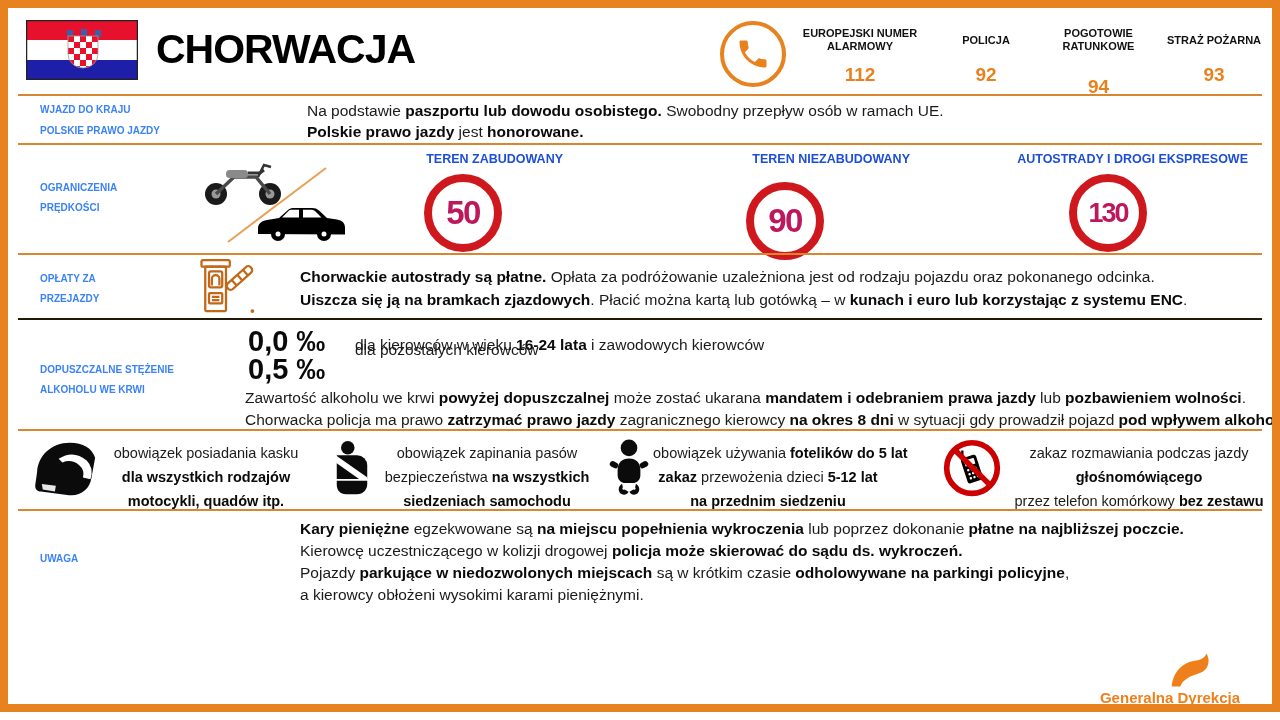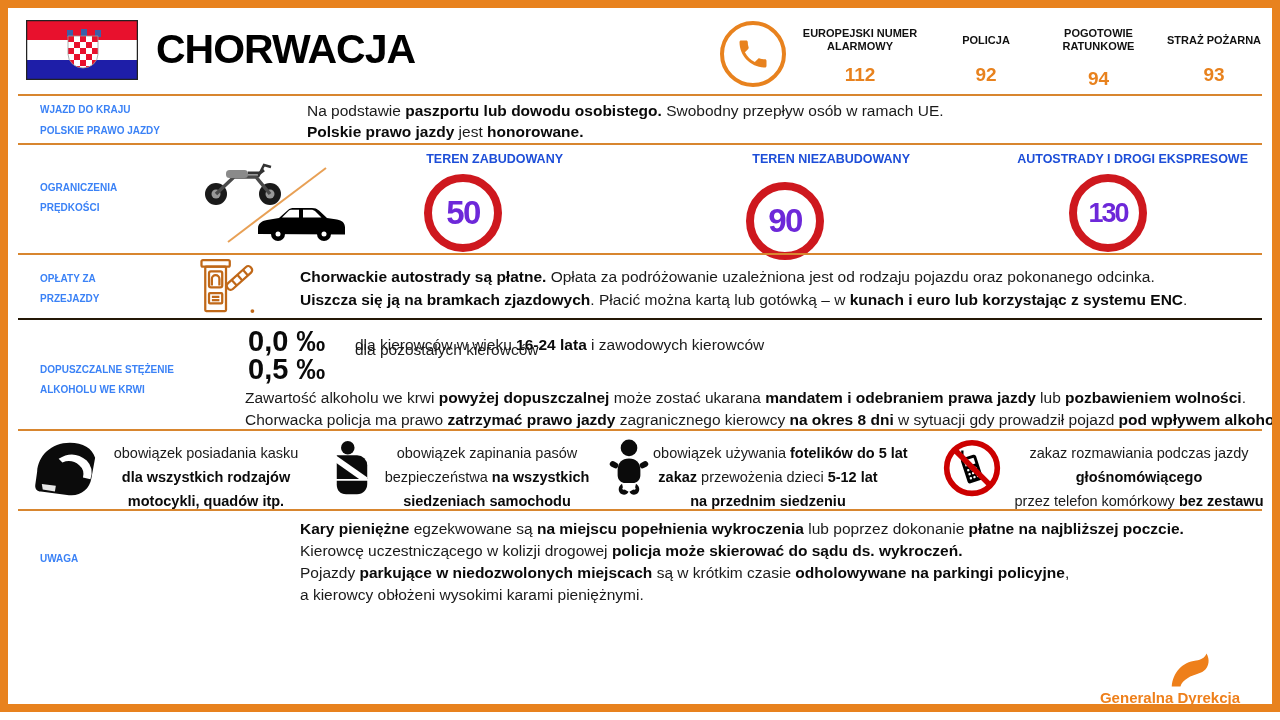--- a/index.html
+++ b/index.html
@@ -9,21 +9,21 @@
   .divider{position:absolute;left:10px;right:10px;height:2px;background:#D8862F;}
   .divider.dark{background:#241807;}
   .title{font-size:41px;font-weight:700;letter-spacing:-1px;color:#000;}
   .em-label{font-size:11px;font-weight:700;line-height:13px;text-align:center;white-space:pre-line;color:#111;display:flex;align-items:center;justify-content:center;height:40px;}
   .em-num{font-size:19px;font-weight:700;text-align:center;color:#E8821E;}
   .phone-circle{width:58px;height:58px;border:4px solid #E8821E;border-radius:50%;display:flex;align-items:center;justify-content:center;}
   .lbl{font-size:10px;font-weight:700;color:#3b82f6;white-space:pre-line;line-height:20px;}
   .txt{font-size:15.5px;color:#1a1a1a;line-height:21px;white-space:nowrap;}
   .txt .b,.b{font-weight:700;color:#0a0a0a;}
   .colhead{font-size:12.5px;font-weight:700;text-align:right;color:#1d4ed8;}
-  .sign{width:62px;height:62px;border:8px solid #CE181E;border-radius:50%;background:#fff;display:flex;align-items:center;justify-content:center;font-weight:700;color:#6d28d9;box-sizing:content-box;}
+  .sign{width:62px;height:62px;border:8px solid #CE181E;border-radius:50%;background:#fff;display:flex;align-items:center;justify-content:center;font-weight:700;color:#be185d;box-sizing:content-box;}
   .sign .v{font-size:33px;letter-spacing:-1.5px;}
   .sign.three .v{font-size:27px;letter-spacing:-2px;}
   .permille{font-size:29px;font-weight:700;color:#0a0a0a;letter-spacing:0;}
   .rule-text{font-size:14.5px;line-height:24px;text-align:center;color:#1a1a1a;white-space:nowrap;}
   .logo-text{font-size:15px;font-weight:700;color:#EE7F1A;text-align:center;line-height:16px;}
 </style>
 </head>
 <body>
 
 <div class="page">
@@ -65,21 +65,21 @@
 ALARMOWY</div>
     <div class="em-num" style="margin-top:4px;">112</div>
   </div>
   <div class="abs" style="left:928px;top:12px;width:100px;">
     <div class="em-label">POLICJA</div>
     <div class="em-num" style="margin-top:4px;">92</div>
   </div>
   <div class="abs" style="left:1038px;top:12px;width:105px;">
     <div class="em-label">POGOTOWIE
 RATUNKOWE</div>
-    <div class="em-num" style="margin-top:8px;">94</div>
+    <div class="em-num" style="margin-top:16px;">94</div>
   </div>
   <div class="abs" style="left:1146px;top:12px;width:120px;">
     <div class="em-label">STRAŻ POŻARNA</div>
     <div class="em-num" style="margin-top:4px;">93</div>
   </div>
 
   <div class="divider" style="top:86px;"></div>
 
   <div class="abs lbl" style="left:32px;top:92px;">WJAZD DO KRAJU</div>
   <div class="abs lbl" style="left:32px;top:113px;">POLSKIE PRAWO JAZDY</div>

